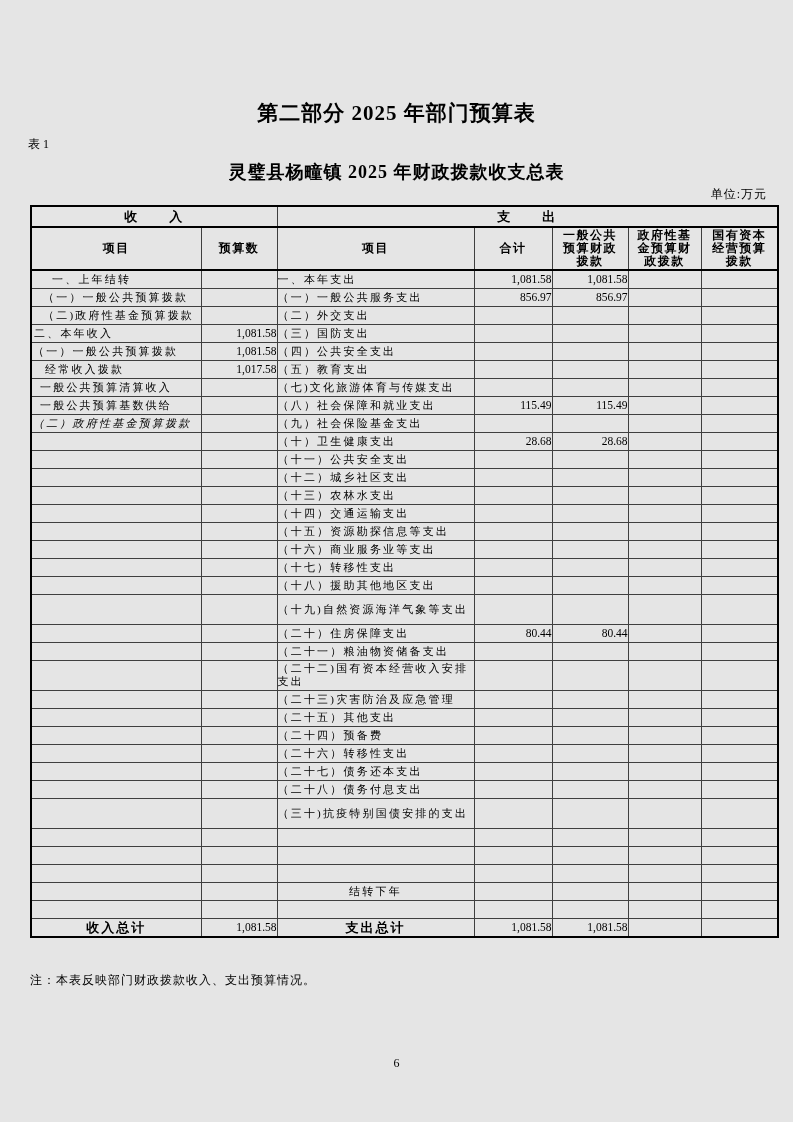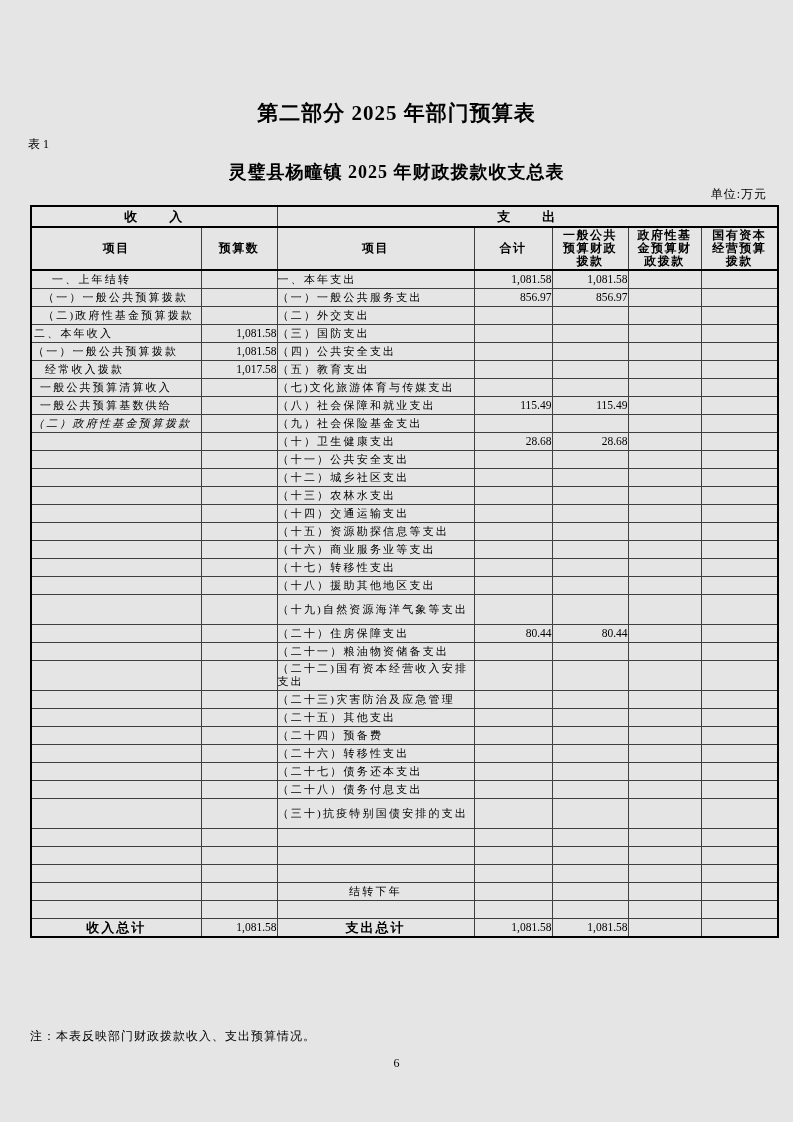--- a/index.html
+++ b/index.html
@@ -42,21 +42,21 @@
   td.lbl { font-size:11px; letter-spacing:2.2px; line-height:13px; padding-left:2px; text-align:left; }
   td.in-lbl { white-space:nowrap; }
   td.out-lbl { padding-left:3px; }
   td.num { font-size:11.5px; text-align:right; padding-right:5px; letter-spacing:0; }
   td.center { text-align:center; padding-left:0; }
   tfoot tr { height:19px; }
   tfoot td { border-top:2px solid #000; }
   tfoot td.lbl { font-weight:bold; font-size:13px; text-align:center; letter-spacing:2px; padding-left:0; }
   tfoot td.num { font-size:11.5px; }
 
-  .note { position:absolute; top:1028px; left:30px; font-size:12px; letter-spacing:1px; }
+  .note { position:absolute; top:972px; left:30px; font-size:12px; letter-spacing:1px; }
   .page-number { position:absolute; top:1056px; left:0; width:100%; text-align:center; font-size:12px; }
 </style>
 </head>
 <body>
 
 <div class="page">
   <div class="part-title">第二部分 2025 年部门预算表</div>
   <div class="table-label">表 1</div>
   <div class="table-title">灵璧县杨疃镇 2025 年财政拨款收支总表</div>
   <div class="unit-label">单位:万元</div>

